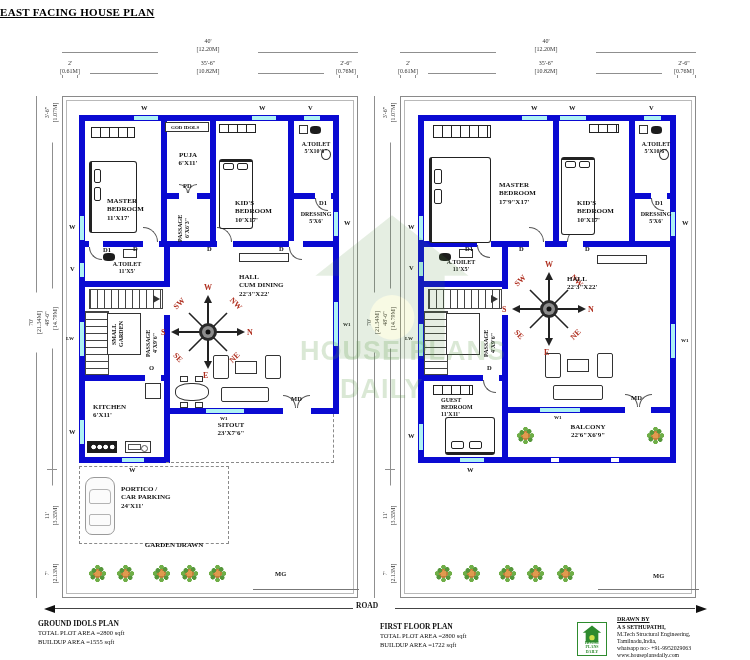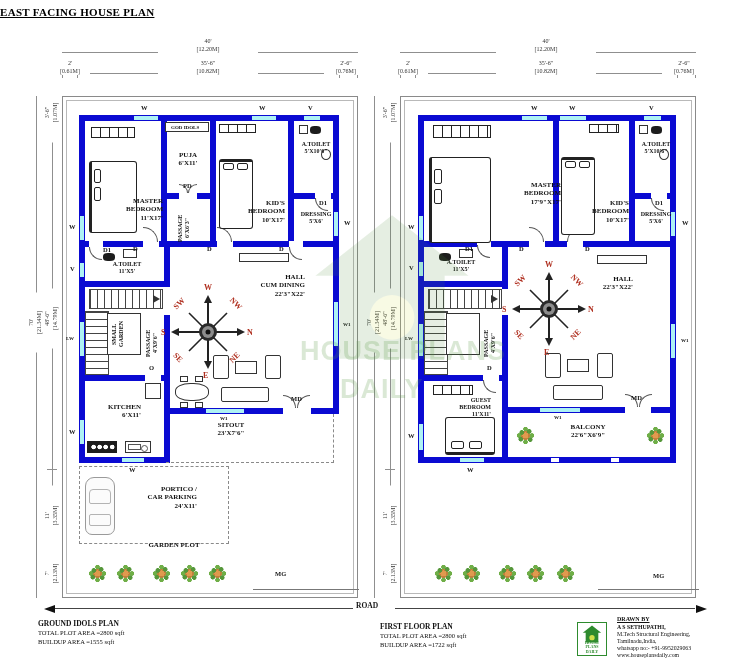--- a/index.html
+++ b/index.html
@@ -11,21 +11,21 @@
   .title span { text-decoration:underline; }
 
   .plan { position:absolute; width:296px; height:502px; border:1px solid #8a8a8a; background:#fff; }
   .pborder { position:absolute; left:3px; top:3px; right:3px; bottom:3px; border:1px solid #b9b9b9; }
 
   .w  { position:absolute; background:var(--wall,#0a0ad2); }
   .n  { position:absolute; background:var(--win,#aef2f4); border:1px solid var(--wall,#0a0ad2); }
   .gap{ position:absolute; background:#fff; }
   .R  { position:absolute; font-weight:bold; font-size:7px; line-height:1.18; color:#141414;
         white-space:pre-line; text-align:center; }
-  .R.lt { text-align:right; }
+  .R.lt { text-align:left; }
   .R.sm { font-size:6px; }
   .L  { position:absolute; font-weight:bold; font-size:6.5px; line-height:1; color:#141414; white-space:nowrap; }
   .L.tiny { font-size:5px; }
   .vert { writing-mode:vertical-rl; transform:rotate(180deg); text-orientation:mixed; }
   .dim  { position:absolute; font-size:6px; line-height:1.25; color:#333; text-align:center;
           white-space:pre-line; background:#fff; }
   .dimv { position:absolute; width:60px; height:17px; font-size:6px; line-height:1.25; color:#333;
           text-align:center; white-space:pre-line; background:#fff; transform:rotate(-90deg); }
   .dline { position:absolute; background:#8f8f8f; }
   .dash { position:absolute; border:1px dashed #8a8a8a; }
@@ -308,21 +308,21 @@
     <div class="R lt" style="left:176px;top:176px;width:66px">HALL
 CUM DINING
 22'3"X22'</div>
     <div class="R lt" style="left:30px;top:306px;width:48px">KITCHEN
 6'X11'</div>
     <div class="R" style="left:138px;top:324px;width:60px">SITOUT
 23'X7'6"</div>
     <div class="R lt" style="left:58px;top:388px;width:76px">PORTICO /
 CAR PARKING
 24'X11'</div>
-    <div class="R" style="left:66px;top:444px;width:90px">GARDEN PLOT</div>
+    <div class="R" style="left:66px;top:444px;width:90px">GARDEN DRAWN</div>
 
     <div class="L" style="left:78px;top:8px">W</div>
     <div class="L" style="left:196px;top:8px">W</div>
     <div class="L" style="left:245px;top:8px">V</div>
     <div class="L" style="left:6px;top:127px">W</div>
     <div class="L" style="left:7px;top:169px">V</div>
     <div class="L tiny" style="left:3px;top:239px">LW</div>
     <div class="L" style="left:6px;top:332px">W</div>
     <div class="L" style="left:281px;top:123px">W</div>
     <div class="L tiny" style="left:280px;top:225px">W1</div>

